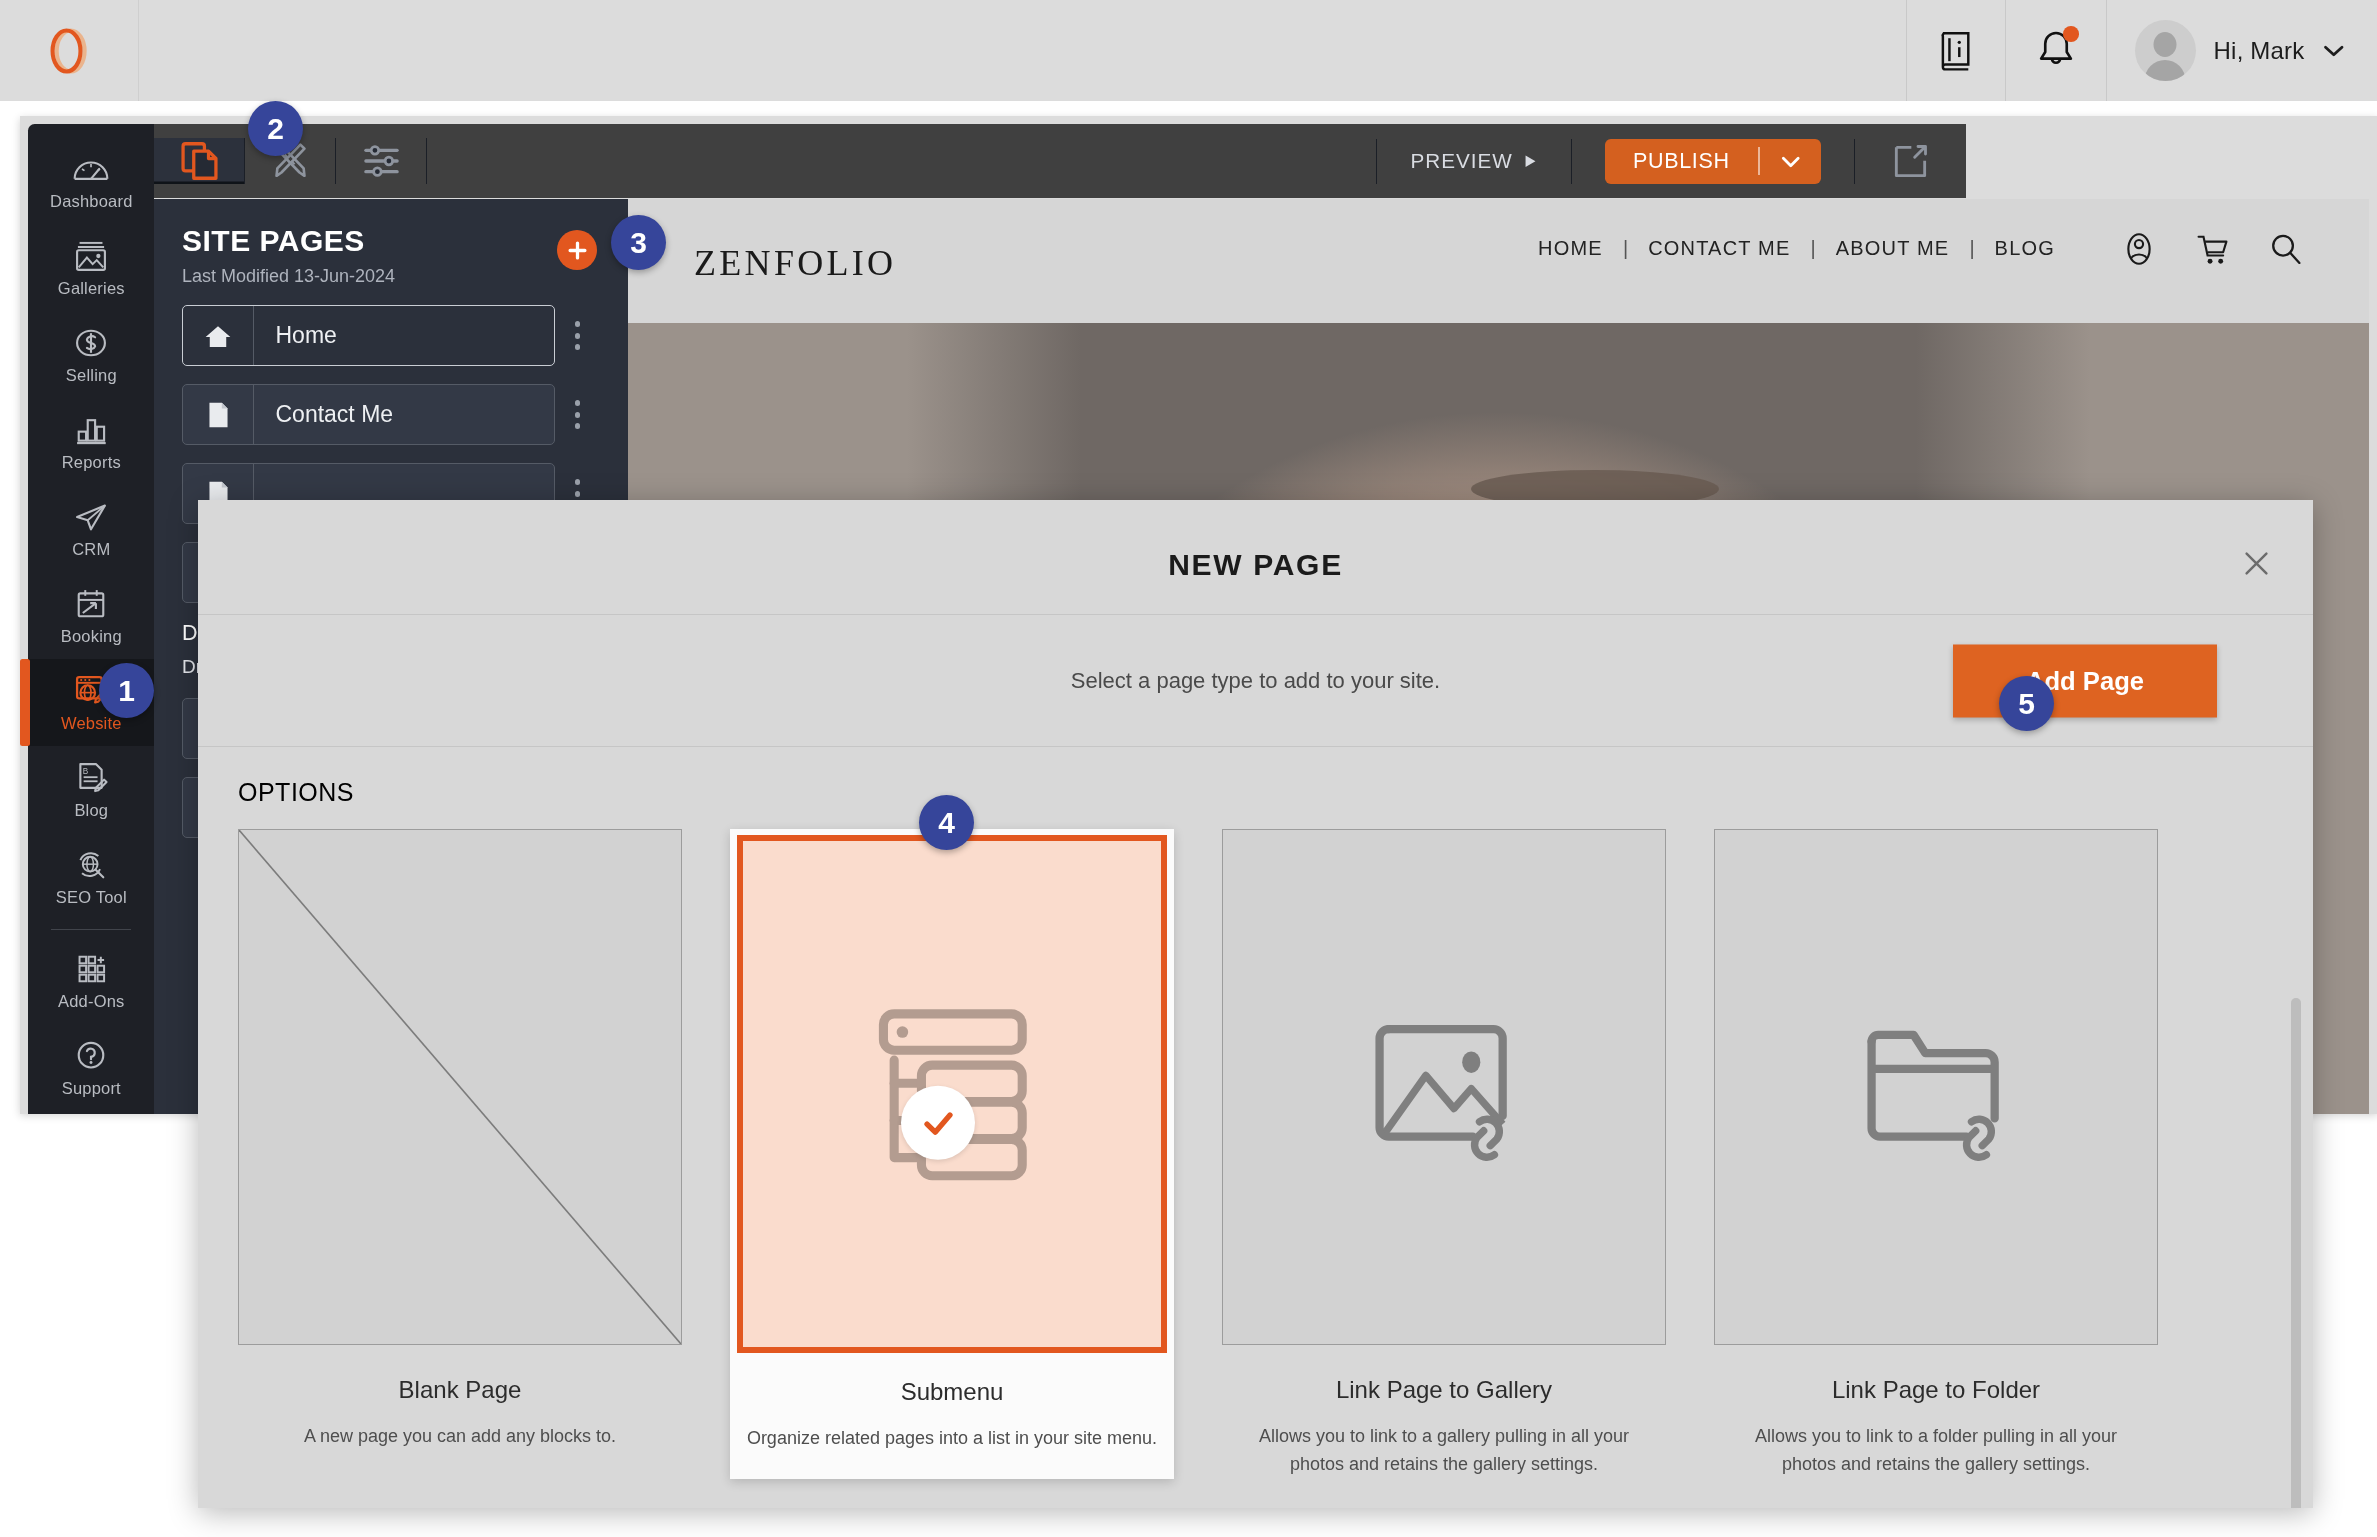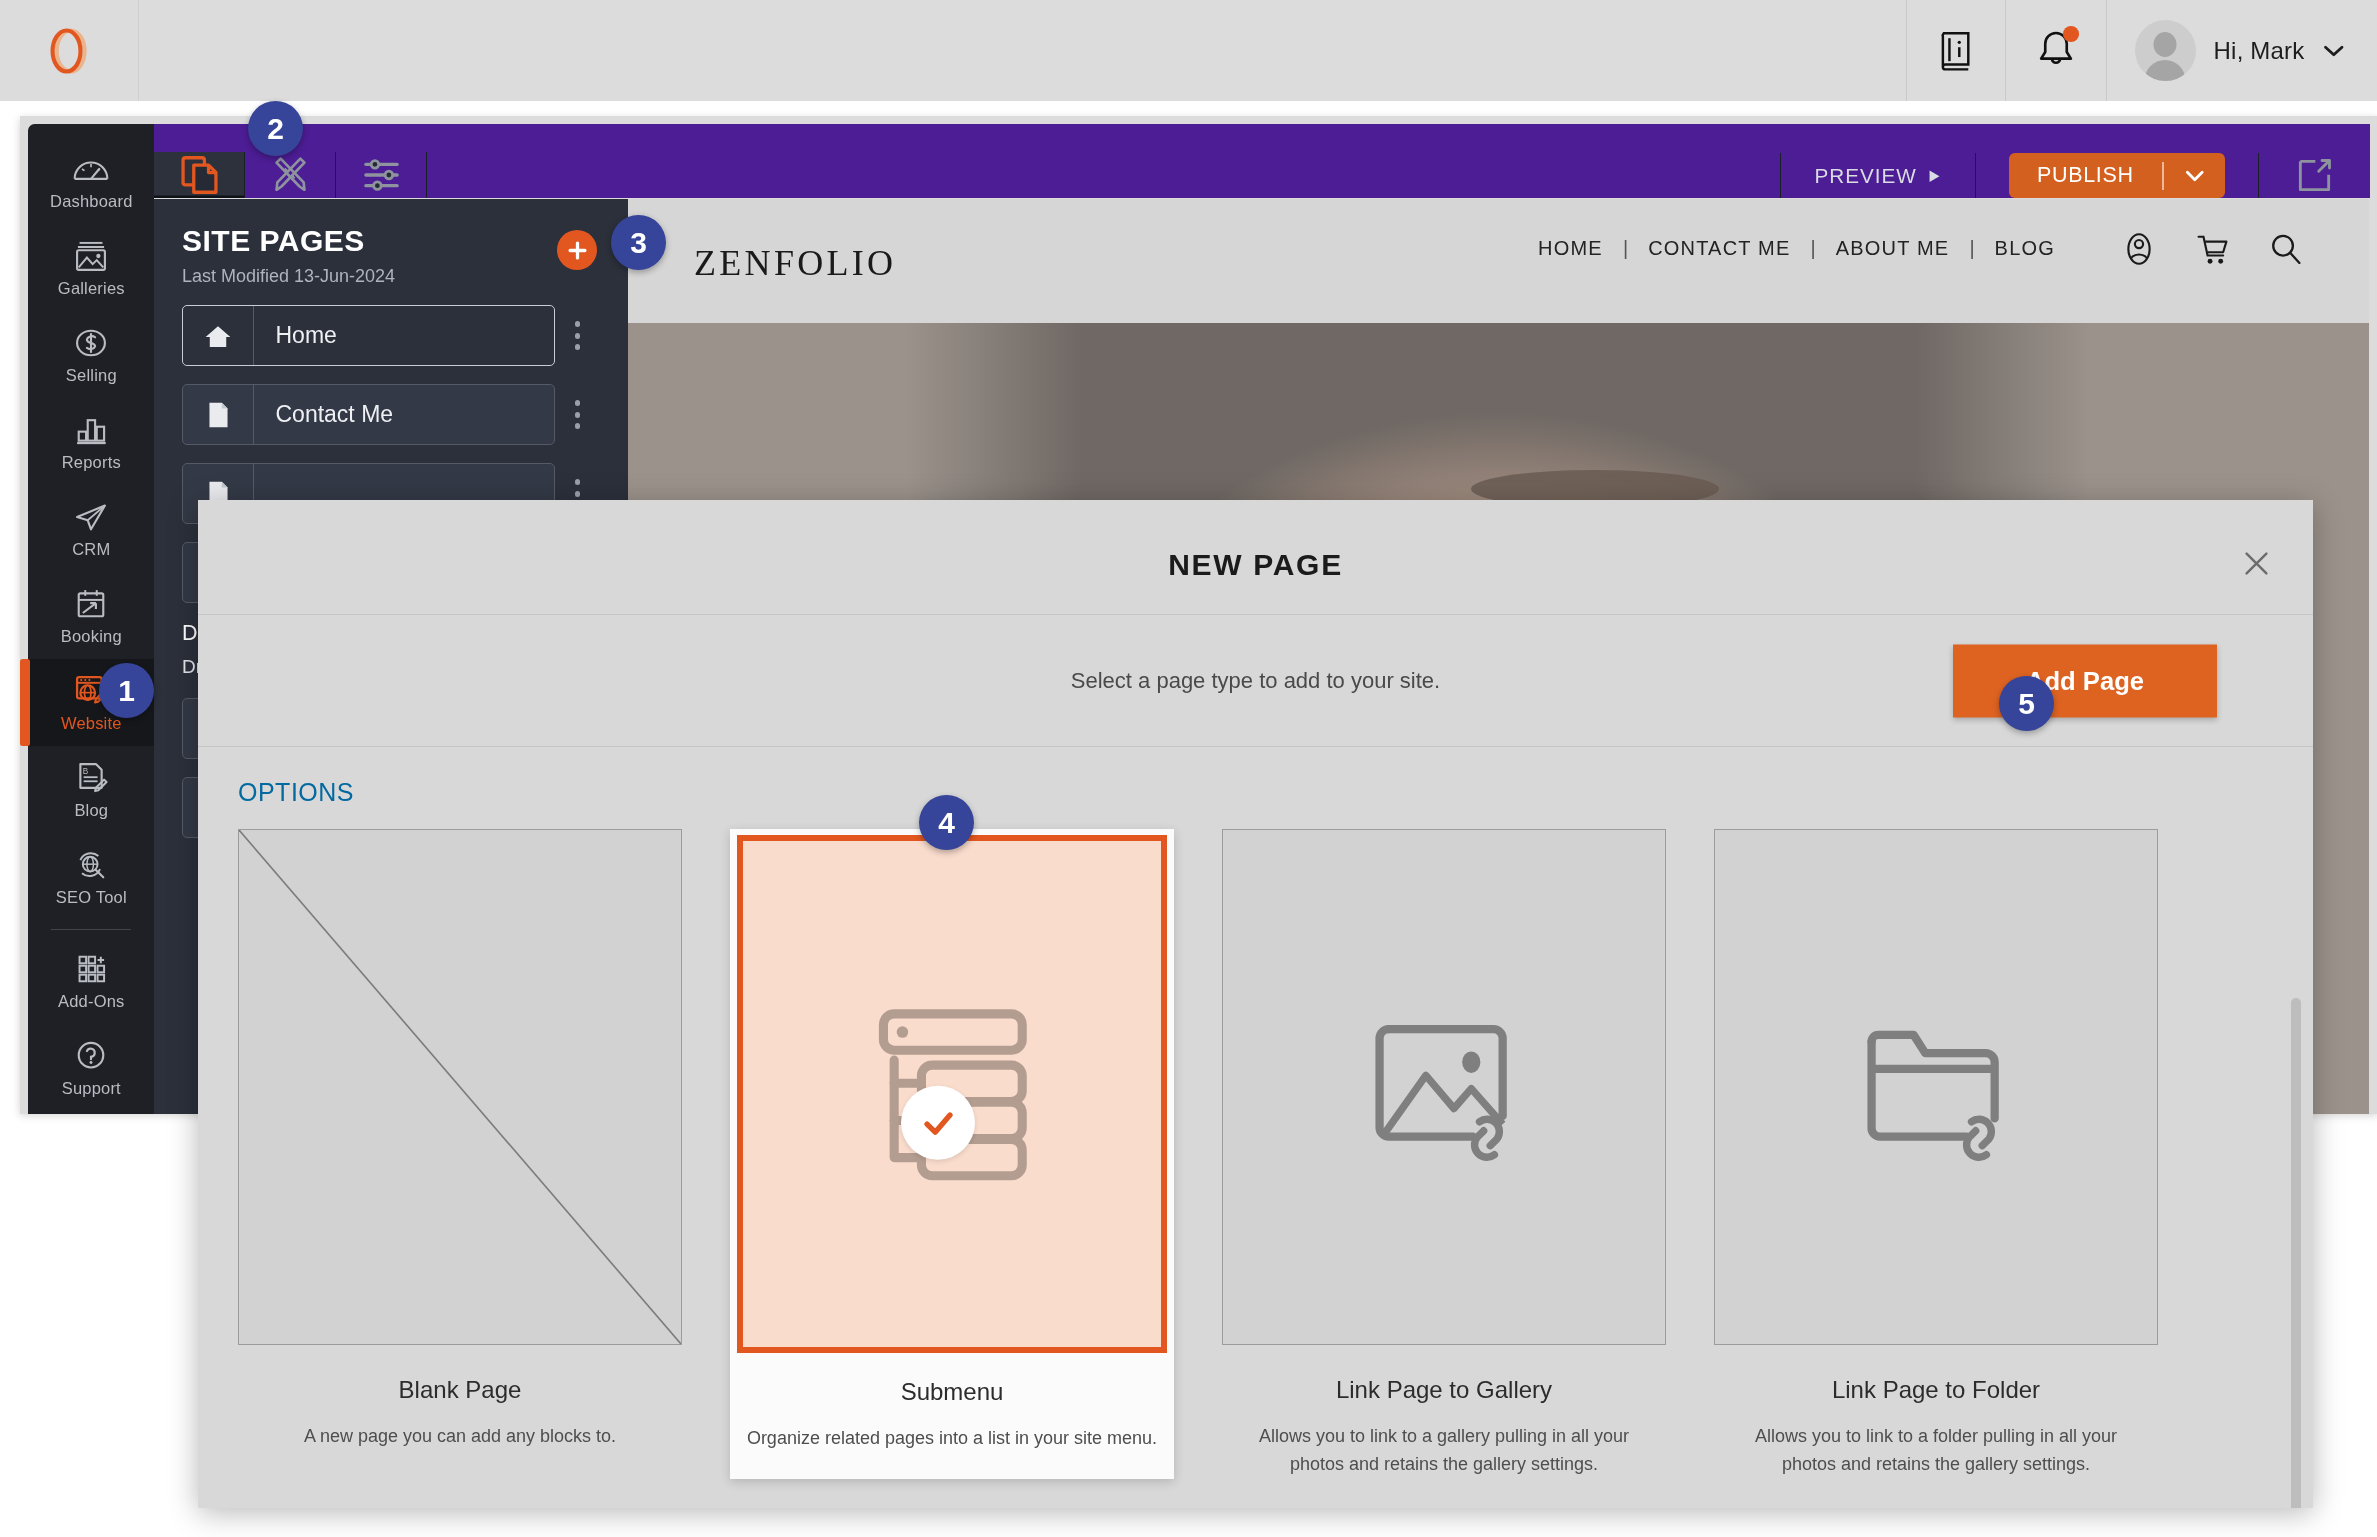--- a/index.html
+++ b/index.html
@@ -68,22 +68,22 @@
   .rail-item.active .lbl { color:#e2571f; }
   .rail-item.active::before {
     content:""; position:absolute; left:-8.3px; top:0; width:10px; height:100%;
     background:#e2571f; border-radius:2.5px;
   }
   .rail-sep { height:0.8px; background:#41444b; margin:8.3px 23px; }
   .rail-icon { width:40px; height:36px; display:block; }
 
   
   .etoolbar {
-    position:absolute; left:134px; top:8.3px; width:2216px; height:74px;
-    background:#4c1d95; display:flex; align-items:flex-end;
+    position:absolute; left:134px; top:8.3px; width:1812px; height:74px;
+    background:#404040; display:flex; align-items:center;
   }
   .etab {
     width:91px; display:flex; align-items:center; justify-content:center;
     border-right:0.8px solid #1b1f27; cursor:pointer;
   }
   .etab.active { background:#2c313c; box-shadow:inset 0 -2.5px 0 #0f1318; }
   .etoolbar-flex { flex:1 1 auto; }
   .tb-right { display:flex; align-items:stretch; }
   .tb-cell { display:flex; align-items:center; justify-content:center; padding:0 33px; border-left:0.8px solid #1b1f27; }
   .preview-label { font-size:20.7px; color:#d9dce2; letter-spacing:1px; display:flex; align-items:center; gap:10px; }
@@ -164,21 +164,21 @@
     display:flex; align-items:center; justify-content:center;
   }
   .modal-sub { font-size:22px; color:#4a4a4a; }
   .addpage-btn {
     position:absolute; right:96px; top:50%; transform:translateY(-50%);
     background:#de6321; color:#fff; border-radius:0;
     width:264px; height:73px; display:flex; align-items:center; justify-content:center;
     font-size:25.6px; font-weight:600; cursor:pointer; box-shadow:0 2.5px 5.8px rgba(0,0,0,.22);
   }
   .modal-body { position:relative; height:777px; border-top:0.8px solid #c6c6c6; padding:31px 40px 0 40px; }
-  .options-label { font-size:25px; color:#0369a1; letter-spacing:0.5px; margin-bottom:21.5px; }
+  .options-label { font-size:25px; color:#000000; letter-spacing:0.5px; margin-bottom:21.5px; }
   .cards { display:flex; gap:48px; }
   .card { width:444px; }
   .card-thumb {
     height:516px; border:0.8px solid #9c9c9c; background:#d2d2d2;
     display:flex; align-items:center; justify-content:center; position:relative; cursor:pointer;
   }
   .card.selected { background:#fbfbfb; box-shadow:0 2.5px 10px rgba(0,0,0,.16); padding-bottom:8.3px; }
   .card.selected .card-thumb {
     border:6.6px solid #e2571f; background:#fadccd; margin:6.6px 6.6px 0 6.6px; height:518px;
   }

